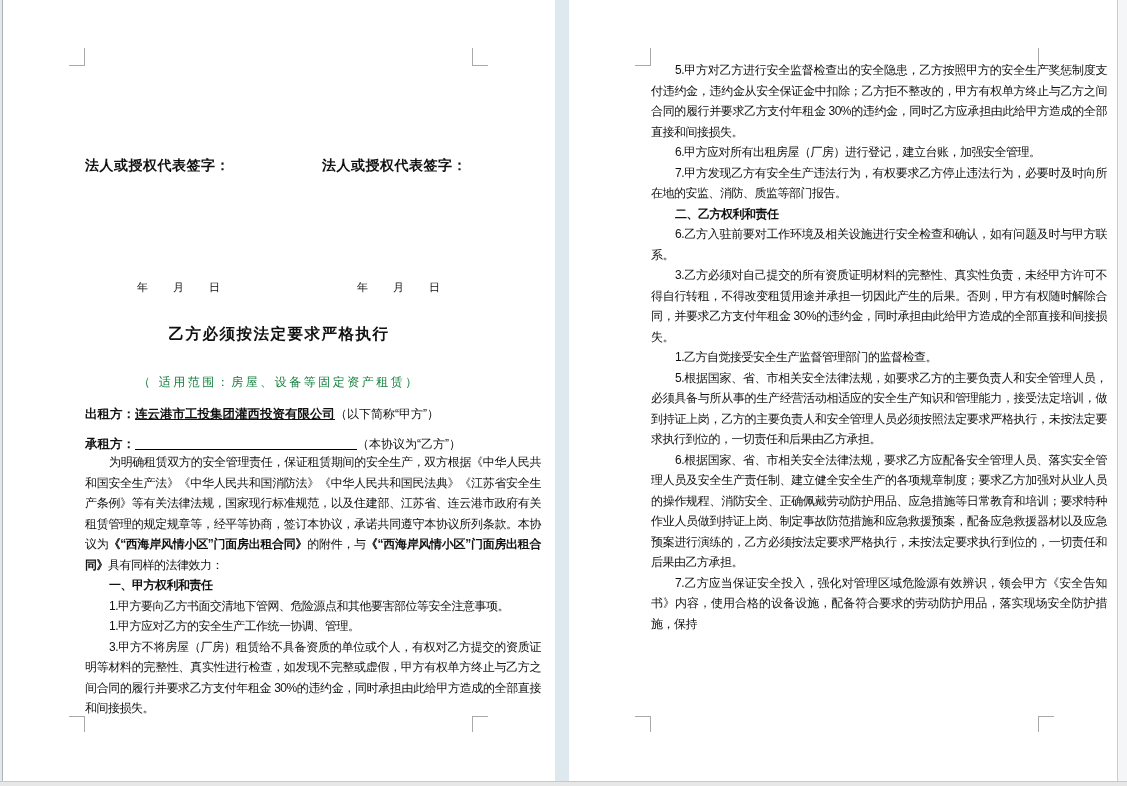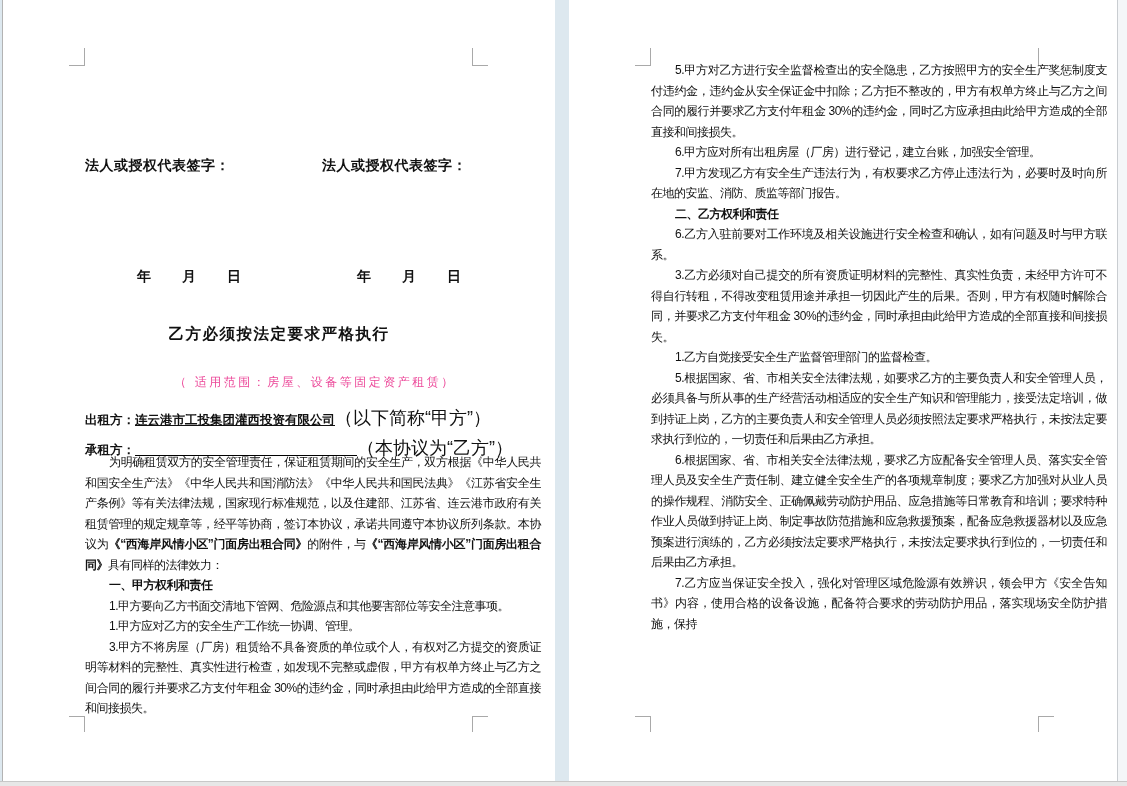--- a/index.html
+++ b/index.html
@@ -38,41 +38,41 @@
   .crop.tl, .crop.tr { top: 48px; }
   .crop.bl, .crop.br { top: 716px; }
 
   
   .sig-label {
     position: absolute; top: 157px;
     font-size: 14px; font-weight: bold; letter-spacing: 0.5px;
     white-space: nowrap;
   }
   .date-line {
-    position: absolute; top: 268px;
-    font-size: 14px; font-weight: bold;
+    position: absolute; top: 280px;
+    font-size: 11px; font-weight: normal;
     white-space: pre; letter-spacing: 1px;
   }
   .doc-title {
     position: absolute; top: 324px; left: 0; width: 100%;
     text-align: center;
     font-size: 15.5px; font-weight: bold; letter-spacing: 1.5px;
   }
   .doc-subtitle {
     position: absolute; top: 374px; left: 0; width: 100%;
     text-align: center;
-    font-size: 12px; letter-spacing: 2.5px; color: #ec4899; margin-left: 36px;
+    font-size: 12px; letter-spacing: 2.5px; color: #15803d;
   }
   .party-line {
     position: absolute; left: 82px; width: 460px;
     font-size: 12.5px; white-space: nowrap;
   }
   .party-label { font-weight: bold; }
   .party-name  { font-weight: bold; text-decoration: underline; }
-  .party-suffix { font-size: 18px; }
+  .party-suffix { font-size: 12px; }
   .blank-underline {
     display: inline-block; width: 222px; height: 13px;
     border-bottom: 1px solid #000; vertical-align: -2px;
   }
 
   .body-flow {
     position: absolute; left: 82px; width: 456px;
     font-size: 12px; line-height: 20.5px; letter-spacing: -0.5px;
     text-align: justify;
   }

